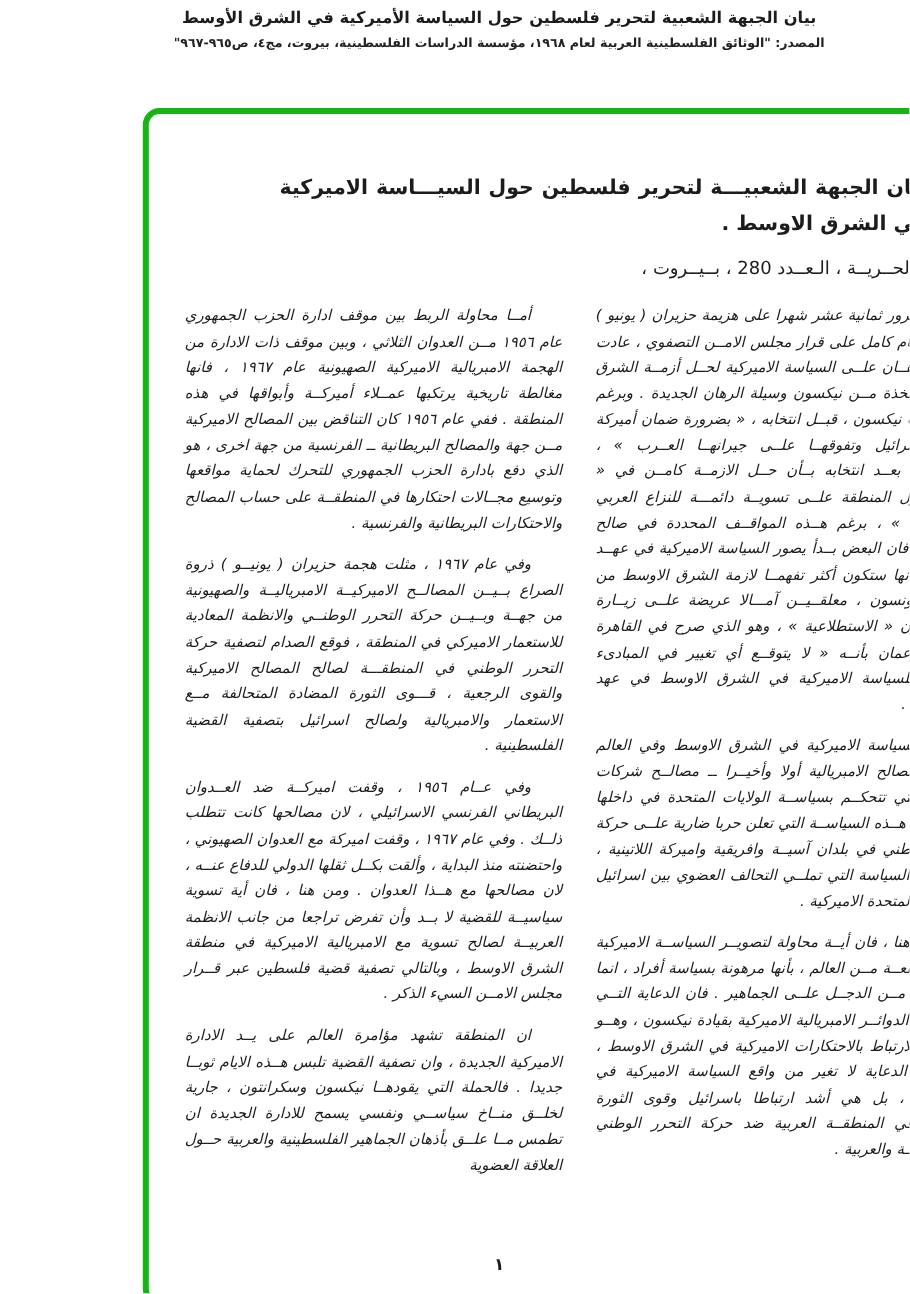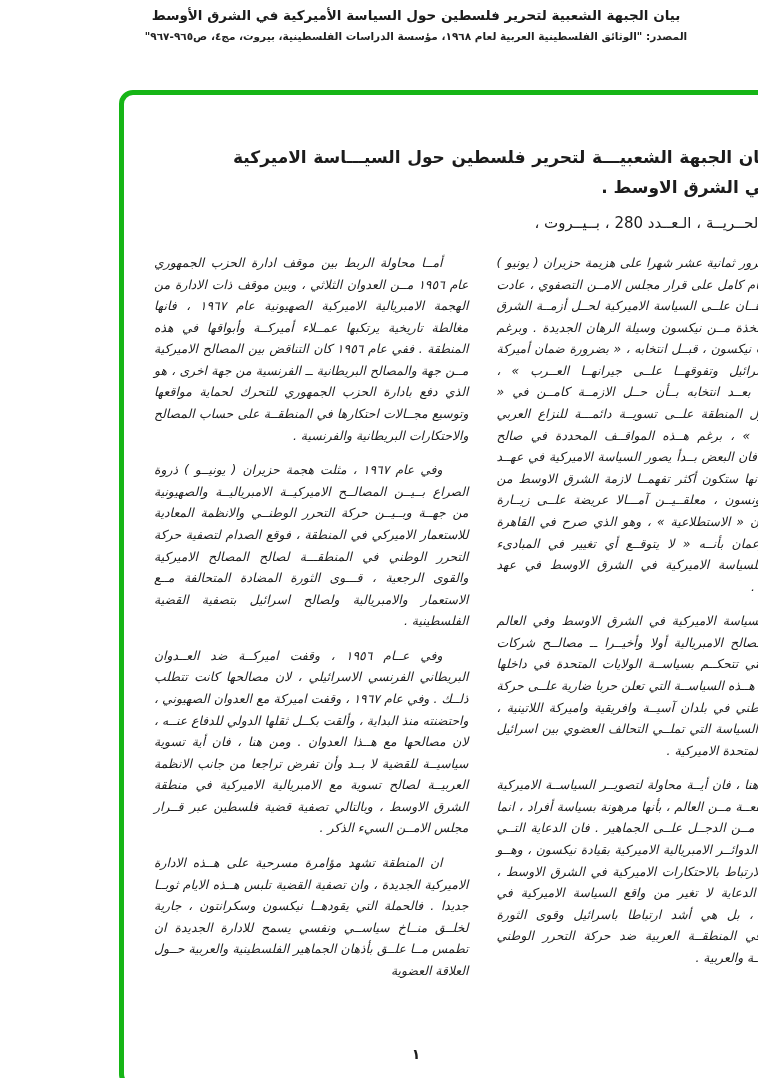--- a/index.html
+++ b/index.html
@@ -112,21 +112,21 @@
       <div class="col">
         <p>بعد مرور ثمانية عشر شهرا على هزيمة حزيران ( يونيو ) ، ومرور عام كامل على قرار مجلس الامــن التصفوي ، عادت نغمــة الرهــان علــى السياسة الاميركية لحــل أزمــة الشرق الاوسط متخذة مــن نيكسون وسيلة الرهان الجديدة . وبرغم تصريحــات نيكسون ، قبــل انتخابه ، « بضرورة ضمان أميركة لامــن اسرائيل وتفوقهــا علــى جيرانهــا العــرب » ، وتصريحاته بعــد انتخابه بــأن حــل الازمــة كامــن في « اتفــاق دول المنطقة علــى تسويــة دائمـــة للنزاع العربي الاسرائيلي » ، برغم هــذه المواقــف المحددة في صالح اسرائيل ، فان البعض بــدأ يصور السياسة الاميركية في عهــد نيكسون بأنها ستكون أكثر تفهمــا لازمة الشرق الاوسط من سياسة جونسون ، معلقــيــن آمـــالا عريضة علــى زيــارة سكرانتـــون « الاستطلاعية » ، وهو الذي صرح في القاهرة وبيروت وعمان بأنــه « لا يتوقــع أي تغيير في المبادىء العريضة للسياسة الاميركية في الشرق الاوسط في عهد نيكسون » .</p>
         <p>ان السياسة الاميركية في الشرق الاوسط وفي العالم تقررها المصالح الامبريالية أولا وأخيــرا ــ مصالــح شركات الاحتكار التي تتحكــم بسياســة الولايات المتحدة في داخلها وخارجها ــ هــذه السياســة التي تعلن حربا ضارية علــى حركة التحرر الوطني في بلدان آسيــة وافريقية واميركة اللاتينية ، وهي ذات السياسة التي تملــي التحالف العضوي بين اسرائيل والولايات المتحدة الاميركية .</p>
         <p>ومن هنا ، فان أيــة محاولة لتصويــر السياســة الاميركية في أيــة بقعــة مــن العالم ، بأنها مرهونة بسياسة أفراد ، انما هي ضرب مــن الدجــل علــى الجماهير . فان الدعاية التــي تروج لهــا الدوائــر الامبريالية الاميركية بقيادة نيكسون ، وهــو الشديــد الارتباط بالاحتكارات الاميركية في الشرق الاوسط ، ان هــذه الدعاية لا تغير من واقع السياسة الاميركية في المنطقــة ، بل هي أشد ارتباطا باسرائيل وقوى الثورة المضادة في المنطقــة العربية ضد حركة التحرر الوطني الفلسطينيــة والعربية .</p>
       </div>
 
       <div class="col">
         <p>أمــا محاولة الربط بين موقف ادارة الحزب الجمهوري عام ١٩٥٦ مــن العدوان الثلاثي ، وبين موقف ذات الادارة من الهجمة الامبريالية الاميركية الصهيونية عام ١٩٦٧ ، فانها مغالطة تاريخية يرتكبها عمــلاء أميركــة وأبواقها في هذه المنطقة . ففي عام ١٩٥٦ كان التناقض بين المصالح الاميركية مــن جهة والمصالح البريطانية ــ الفرنسية من جهة اخرى ، هو الذي دفع بادارة الحزب الجمهوري للتحرك لحماية مواقعها وتوسيع مجــالات احتكارها في المنطقــة على حساب المصالح والاحتكارات البريطانية والفرنسية .</p>
         <p>وفي عام ١٩٦٧ ، مثلت هجمة حزيران ( يونيــو ) ذروة الصراع بــيــن المصالــح الاميركيــة الامبرياليــة والصهيونية من جهــة وبــيــن حركة التحرر الوطنــي والانظمة المعادية للاستعمار الاميركي في المنطقة ، فوقع الصدام لتصفية حركة التحرر الوطني في المنطقـــة لصالح المصالح الاميركية والقوى الرجعية ، قـــوى الثورة المضادة المتحالفة مــع الاستعمار والامبريالية ولصالح اسرائيل بتصفية القضية الفلسطينية .</p>
         <p>وفي عــام ١٩٥٦ ، وقفت اميركــة ضد العــدوان البريطاني الفرنسي الاسرائيلي ، لان مصالحها كانت تتطلب ذلــك . وفي عام ١٩٦٧ ، وقفت اميركة مع العدوان الصهيوني ، واحتضنته منذ البداية ، وألقت بكــل ثقلها الدولي للدفاع عنــه ، لان مصالحها مع هــذا العدوان . ومن هنا ، فان أية تسوية سياسيــة للقضية لا بــد وأن تفرض تراجعا من جانب الانظمة العربيــة لصالح تسوية مع الامبريالية الاميركية في منطقة الشرق الاوسط ، وبالتالي تصفية قضية فلسطين عبر قــرار مجلس الامــن السيء الذكر .</p>
-        <p>ان المنطقة تشهد مؤامرة مسرحية على هــذه الادارة الاميركية الجديدة ، وان تصفية القضية تلبس هــذه الايام ثوبــا جديدا . فالحملة التي يقودهــا نيكسون وسكرانتون ، جارية لخلــق منــاخ سياســي ونفسي يسمح للادارة الجديدة ان تطمس مــا علــق بأذهان الجماهير الفلسطينية والعربية حــول العلاقة العضوية</p>
+        <p>ان المنطقة تشهد مؤامرة العالم على يــد الادارة الاميركية الجديدة ، وان تصفية القضية تلبس هــذه الايام ثوبــا جديدا . فالحملة التي يقودهــا نيكسون وسكرانتون ، جارية لخلــق منــاخ سياســي ونفسي يسمح للادارة الجديدة ان تطمس مــا علــق بأذهان الجماهير الفلسطينية والعربية حــول العلاقة العضوية</p>
       </div>
 
     </div>
   </div>
 
   <div class="page-number">١</div>
 
 </div>
 
 </body></html>

